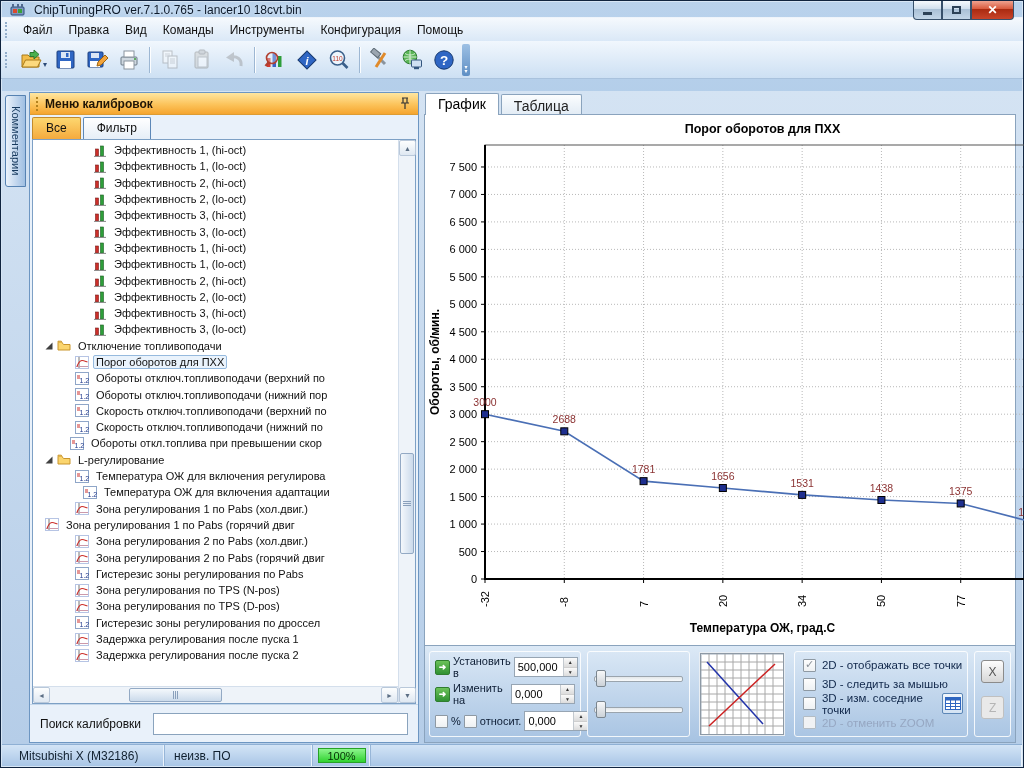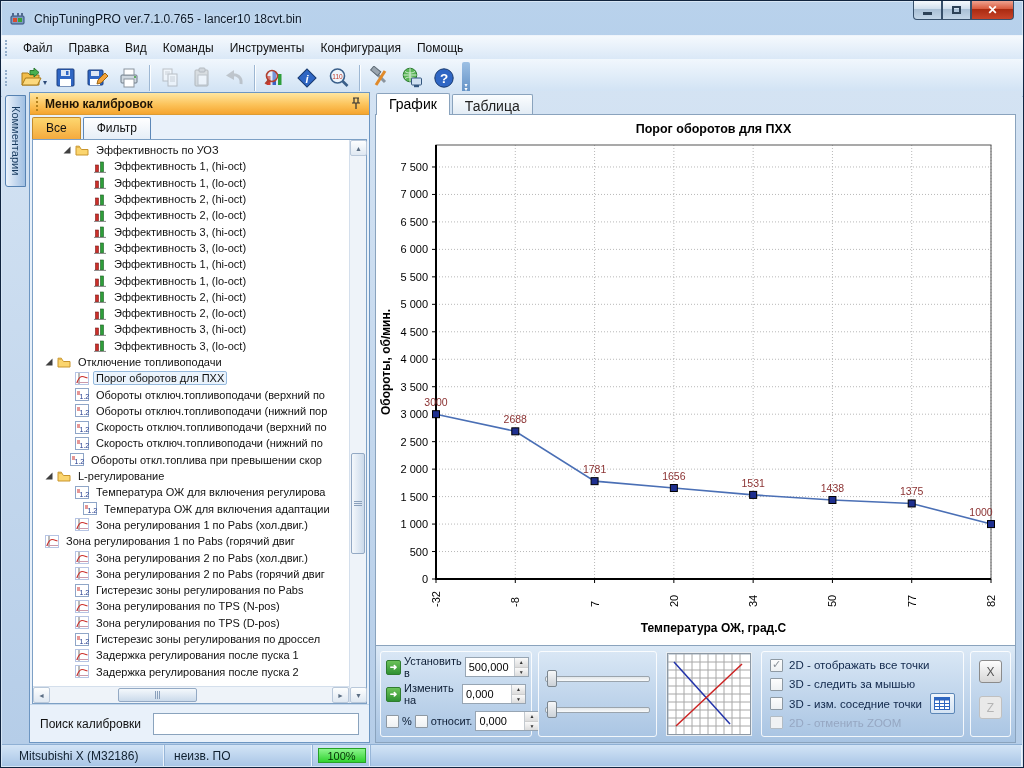--- a/index.html
+++ b/index.html
@@ -1,21 +1,21 @@
 <!DOCTYPE html>
 <html><head>
 <meta charset="utf-8">
 <style>
   * { margin:0; padding:0; box-sizing:border-box; }
   html,body { width:1024px; height:768px; overflow:hidden; font-family:"Liberation Sans",sans-serif; }
   .window { position:absolute; inset:0; border:1px solid #10243f; background:linear-gradient(#b9d2ec,#8fb4da);
             box-shadow:inset 0 0 0 1px #d7e6f5; }
 
   
-  .titlebar { height:34px; display:flex; align-items:center; padding:2px 10px 0 8px; position:relative; }
+  .titlebar { height:16px; display:flex; align-items:center; padding:2px 10px 0 8px; position:relative; }
   .app-icon { width:18px; height:15px; }
   .title-text { font-size:12px; color:#0d1a2a; margin-left:7px; text-shadow:0 0 4px #eaf3fc; }
   .win-buttons { position:absolute; top:0; right:9px; display:flex; }
   .win-btn { width:29px; height:19px; border:1px solid #37506b; border-top:none; display:flex; align-items:center;
              justify-content:center; font-size:10px; color:#23364a;
              background:linear-gradient(#f6fafd,#cfdeed 45%,#a9c0d6 46%,#c3d6e8); }
   .win-btn.minimize { border-radius:0 0 0 4px; }
   .win-btn.close { width:43px; color:#fff; font-weight:bold; border-radius:0 0 4px 0;
                    background:linear-gradient(#f0a globalization8e,#d9593c); background:linear-gradient(#efa28f,#d8573a 45%,#aa2a10 46%,#c8442a); }
   .glyph-min { width:9px; height:3px; background:#2d4257; margin-top:6px; }
@@ -45,21 +45,21 @@
              background:linear-gradient(#d4e3f3,#b5cde8); }
 
   .left-strip { width:27px; position:relative; }
   .comments-tab { position:absolute; top:4px; left:3px; width:21px; height:92px;
                   background:linear-gradient(90deg,#ecf3fb,#bdd3ec 60%,#9fbfe2);
                   border:1px solid #56false82b2; border:1px solid #5682b2; border-radius:3px 0 0 3px;
                   writing-mode:vertical-rl; font-size:11px; color:#173a5e;
                   display:flex; align-items:center; justify-content:center; }
 
   
-  .left-panel { width:341px; display:flex; flex-direction:column; margin:1px 0;
+  .left-panel { width:390px; display:flex; flex-direction:column; margin:1px 0;
                 border:1px solid #6d96c2; background:#e9f1fa; }
   .panel-header { height:22px; flex:none; display:flex; align-items:center; padding:0 6px;
                   background:linear-gradient(#ffe6a0,#fcc35a 55%,#f5a52f);
                   border-bottom:1px solid #dd9c33; font-size:12px; font-weight:bold; color:#201505; }
   .header-grip { width:4px; height:14px; border-left:2px dotted #b4821e; margin-right:5px; }
   .pin-btn { margin-left:auto; width:14px; height:14px; display:flex; align-items:center; justify-content:center; }
   .panel-tabs { display:flex; flex:none; height:24px; padding:2px 2px 0; gap:2px; }
   .ptab { padding:3px 13px 0; font-size:12px; color:#111; border:1px solid #5c87b7; border-bottom:none;
           border-radius:2px 2px 0 0; }
   .ptab.active { background:linear-gradient(#fdd76f,#f4aa3e); border-color:#c38b2d; }
@@ -331,32 +331,20 @@
             </svg>
         </div>
       </div>
       <div class="panel-tabs">
           <div class="ptab active">Все</div>
           <div class="ptab inactive">Фильтр</div>
         </div>
       <div class="tree-wrap">
         <div class="tree-main">
           <div class="tree">
-              <div class="tree-row" style="padding-left: 30px;">
-                <span class="expander">
-                  <svg width="8" height="8" viewBox="0 0 8 8">
-                    <path d="M7.5 .5V7.5H.5Z" fill="#404040"></path>
-                  </svg>
-                </span>
-                <span class="t-icon"><svg width="14" height="13" viewBox="0 0 14 13">
-                    <path d="M1 3.5h4l1.5 2H13V11H1z" fill="#fbd56e" stroke="#c9952c"></path>
-                    <path d="M1 3.5V2.2h3.3l1 1.3" fill="#fbd56e" stroke="#c9952c"></path>
-                  </svg></span>
-                <span class="t-label">Эффективность по УОЗ</span>
-              </div>
               <div class="tree-row" style="padding-left: 48px;">
                 <span class="spacer" style="width:12px"></span>
                 <span class="t-icon"><svg width="14" height="13" viewBox="0 0 14 13">
                     <rect x="2.5" y="5" width="3" height="7" fill="#cc2f2a" stroke="#7a1a16" stroke-width=".6"></rect>
                     <rect x="7.5" y="2" width="3" height="10" fill="#2e9e3a" stroke="#1b5f22" stroke-width=".6"></rect>
                     <line x1="1" y1="12.4" x2="13" y2="12.4" stroke="#888"></line>
                   </svg></span>
                 <span class="t-label">Эффективность 1, (hi-oct)</span>
               </div>
               <div class="tree-row" style="padding-left: 48px;">

